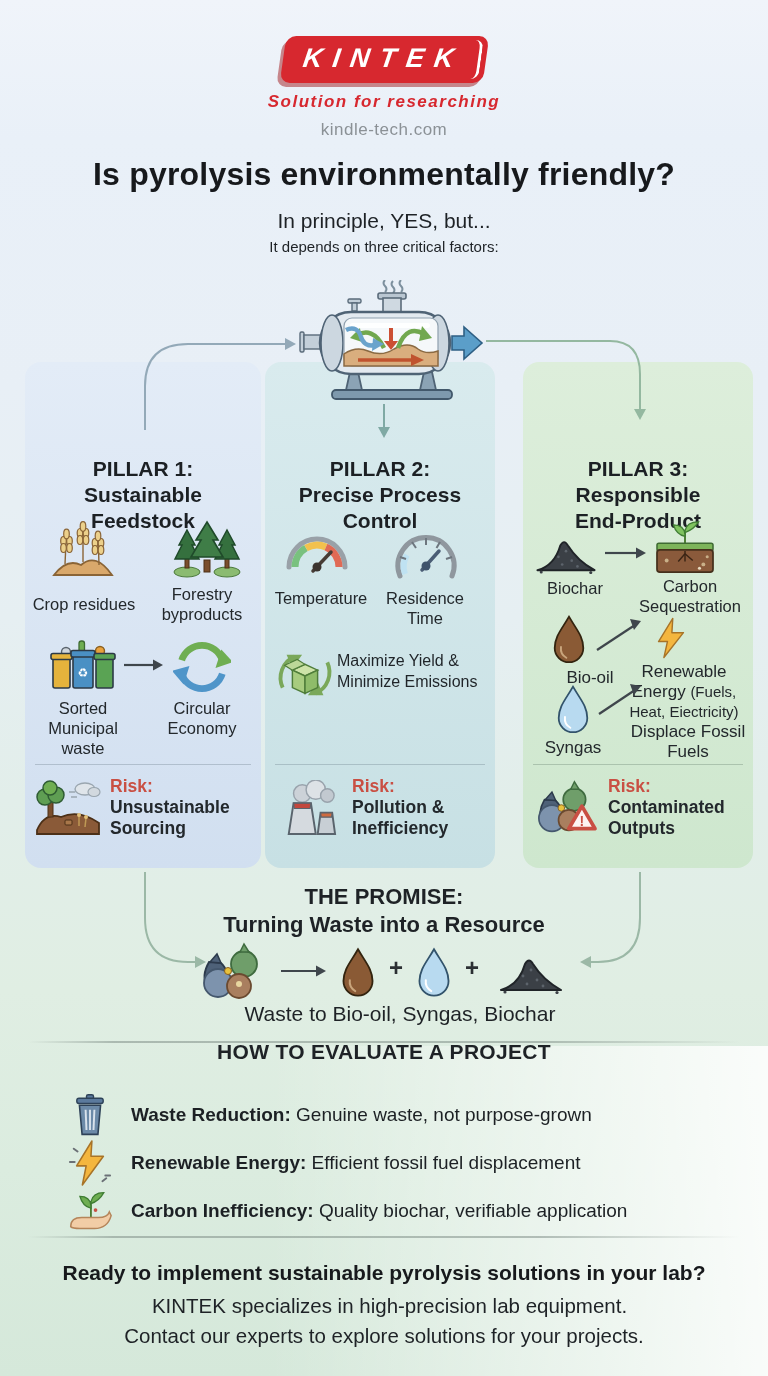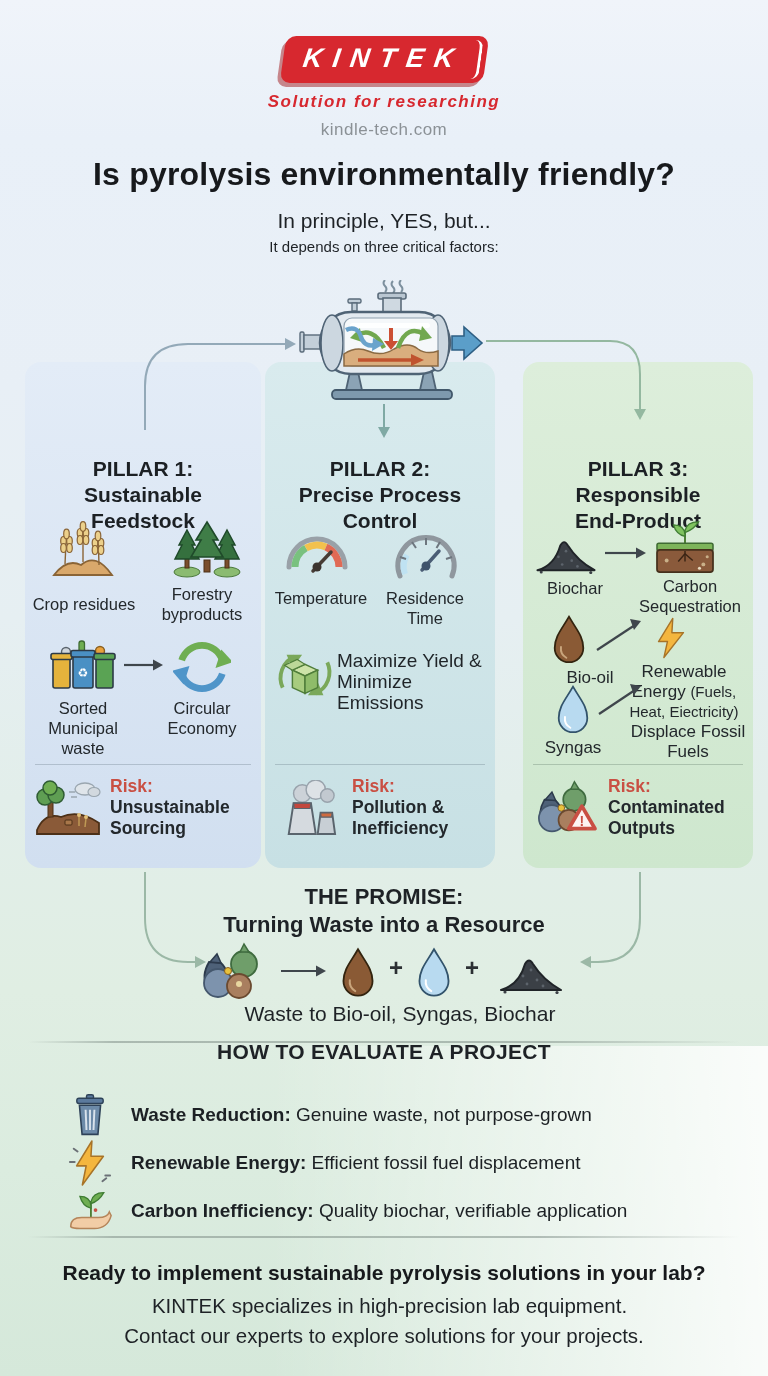--- a/index.html
+++ b/index.html
@@ -224,21 +224,21 @@
         <path d="M10,44 A24,24 0 0 1 22,12" stroke="#7aa85a" stroke-width="4" fill="none"></path>
         <polygon points="14,10 30,10 20,24" fill="#7aa85a"></polygon>
         <path d="M56,18 A24,24 0 0 1 44,50" stroke="#7aa85a" stroke-width="4" fill="none"></path>
         <polygon points="52,52 36,52 46,38" fill="#7aa85a"></polygon>
         <polygon points="20,26 33,20 46,26 33,32" fill="#cde3a8" stroke="#4f7d3a" stroke-width="1.5"></polygon>
         <polygon points="20,26 20,44 33,50 33,32" fill="#a8cc7f" stroke="#4f7d3a" stroke-width="1.5"></polygon>
         <polygon points="33,32 33,50 46,44 46,26" fill="#8fbc6a" stroke="#4f7d3a" stroke-width="1.5"></polygon>
         <polygon points="20,26 12,21 25,15 33,20" fill="#bcd898" stroke="#4f7d3a" stroke-width="1.2"></polygon>
       </svg>
     </div>
-    <div class="lbl" style="top:288px;left:72px;width:156px;text-align:left;font-size:19px;line-height:21px;color:#1f2428;">Maximize Yield &amp; Minimize Emissions</div>
+    <div class="lbl" style="top:288px;left:72px;width:156px;text-align:left;font-size:16px;line-height:21px;color:#1f2428;">Maximize Yield &amp; Minimize Emissions</div>
     <div class="risk">
       <span>
         <svg width="68" height="56" viewBox="0 0 70 58">
           <circle cx="28" cy="14" r="9" fill="#ccd2d8" stroke="#99a3ac" stroke-width="1.5"></circle>
           <circle cx="42" cy="10" r="10" fill="#dde2e6" stroke="#99a3ac" stroke-width="1.5"></circle>
           <circle cx="54" cy="16" r="7" fill="#c2c9d0" stroke="#99a3ac" stroke-width="1.5"></circle>
           <path d="M14,56 L19,24 H37 L42,56 Z" fill="#d5dadf" stroke="#5a646d" stroke-width="2"></path>
           <path d="M19,24 H37 L36.2,29.5 H19.8 Z" fill="#c2473d" stroke="#5a646d" stroke-width="1.2"></path>
           <path d="M44,56 L47,34 H59 L62,56 Z" fill="#c8cfd5" stroke="#5a646d" stroke-width="2"></path>
           <path d="M47,34 H59 L58.4,38.5 H47.6 Z" fill="#cf6b3f" stroke="#5a646d" stroke-width="1.2"></path>

